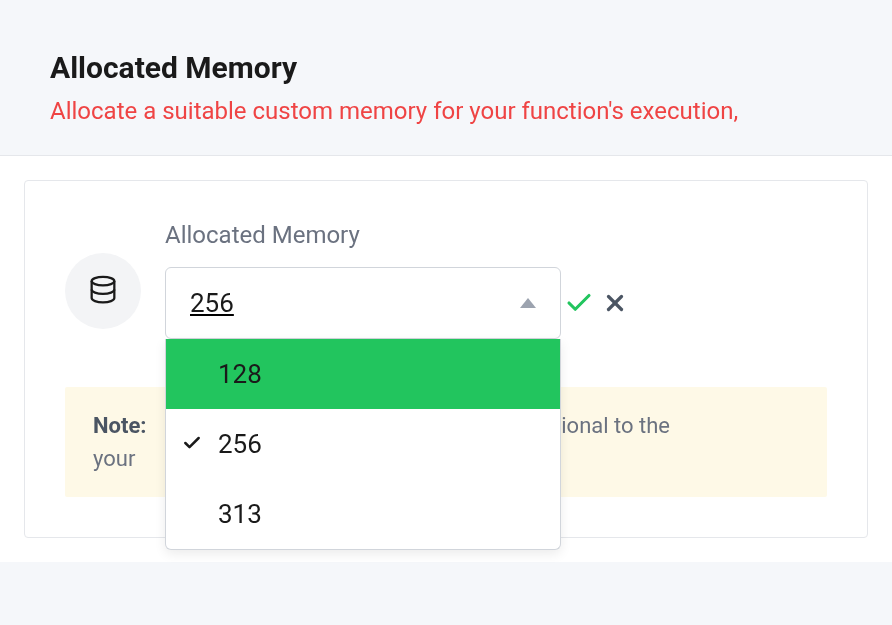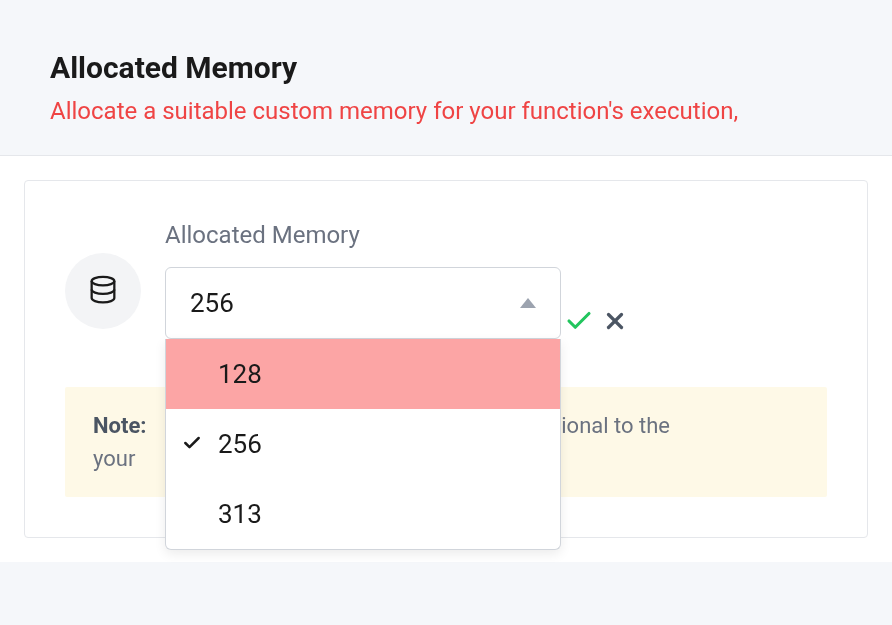--- a/index.html
+++ b/index.html
@@ -65,21 +65,22 @@
       flex: 1;
     }
     .field-label {
       font-size: 24px;
       color: #6b7280;
       margin-bottom: 18px;
       font-weight: 400;
     }
     .select-row {
       display: flex;
-      align-items: flex-end;
+      align-items: center;
+      text-decoration: underline;
     }
     .select-wrapper {
       position: relative;
       width: 396px;
     }
     .select-box {
       width: 100%;
       height: 72px;
       border: 1px solid #d1d5db;
       border-radius: 6px;
@@ -118,21 +119,21 @@
     .dropdown-option {
       padding: 20px 24px 20px 52px;
       font-size: 26px;
       color: #1a1a1a;
       cursor: pointer;
       display: flex;
       align-items: center;
       position: relative;
     }
     .dropdown-option.highlighted {
-      background: #fca5a5;
+      background: #22c55e;
     }
     .dropdown-option .tick {
       position: absolute;
       left: 16px;
     }
     .action-btn {
       width: 36px;
       height: 36px;
       display: flex;
       align-items: center;

